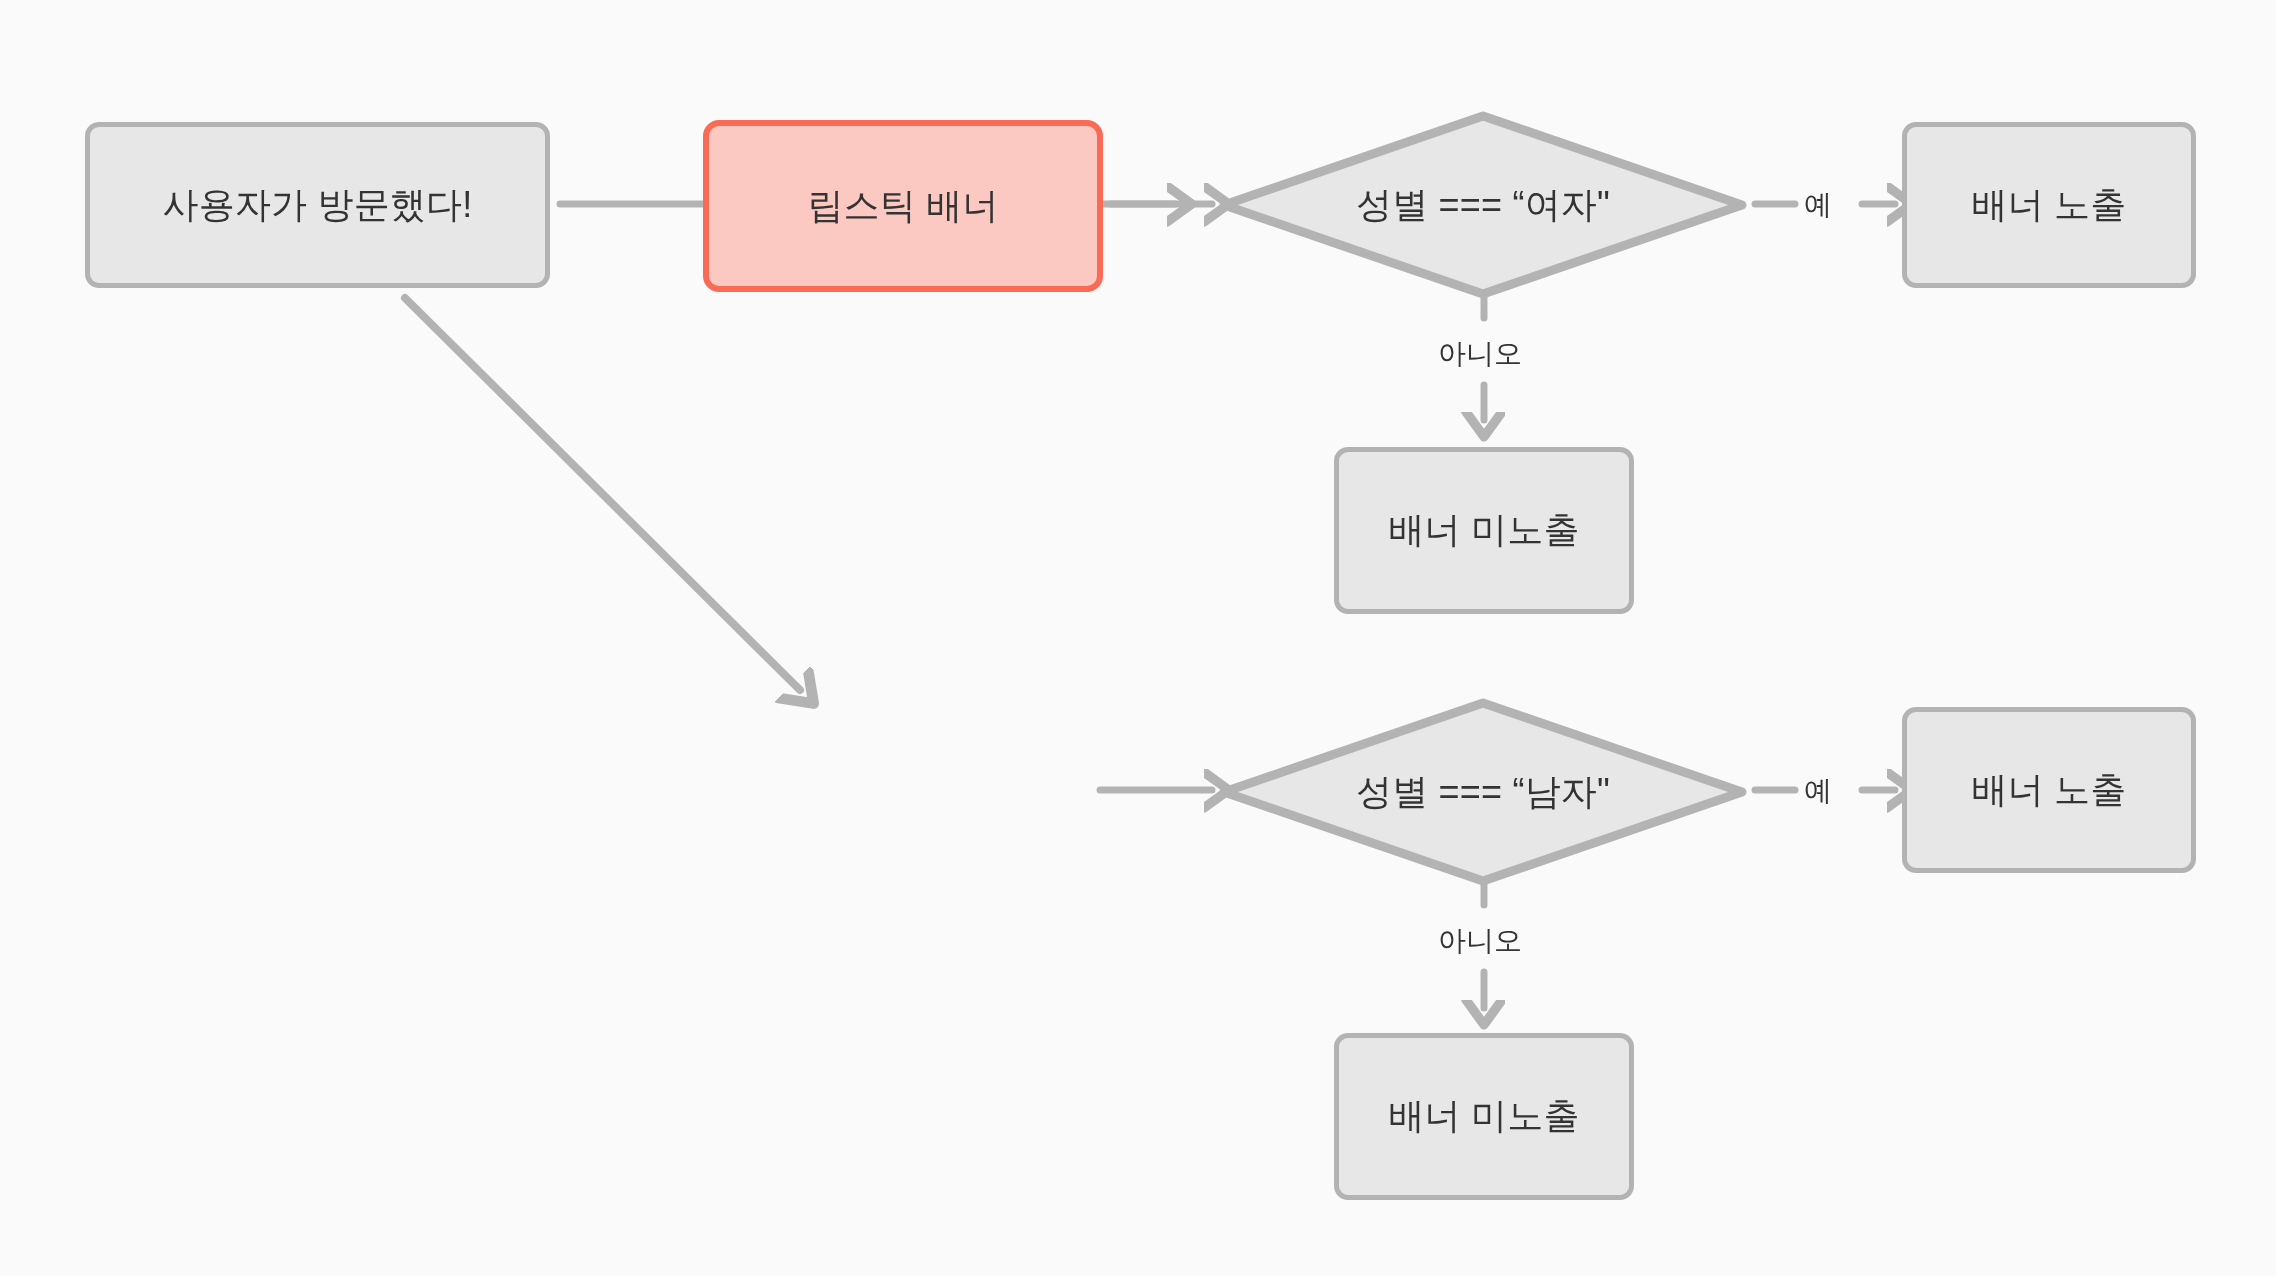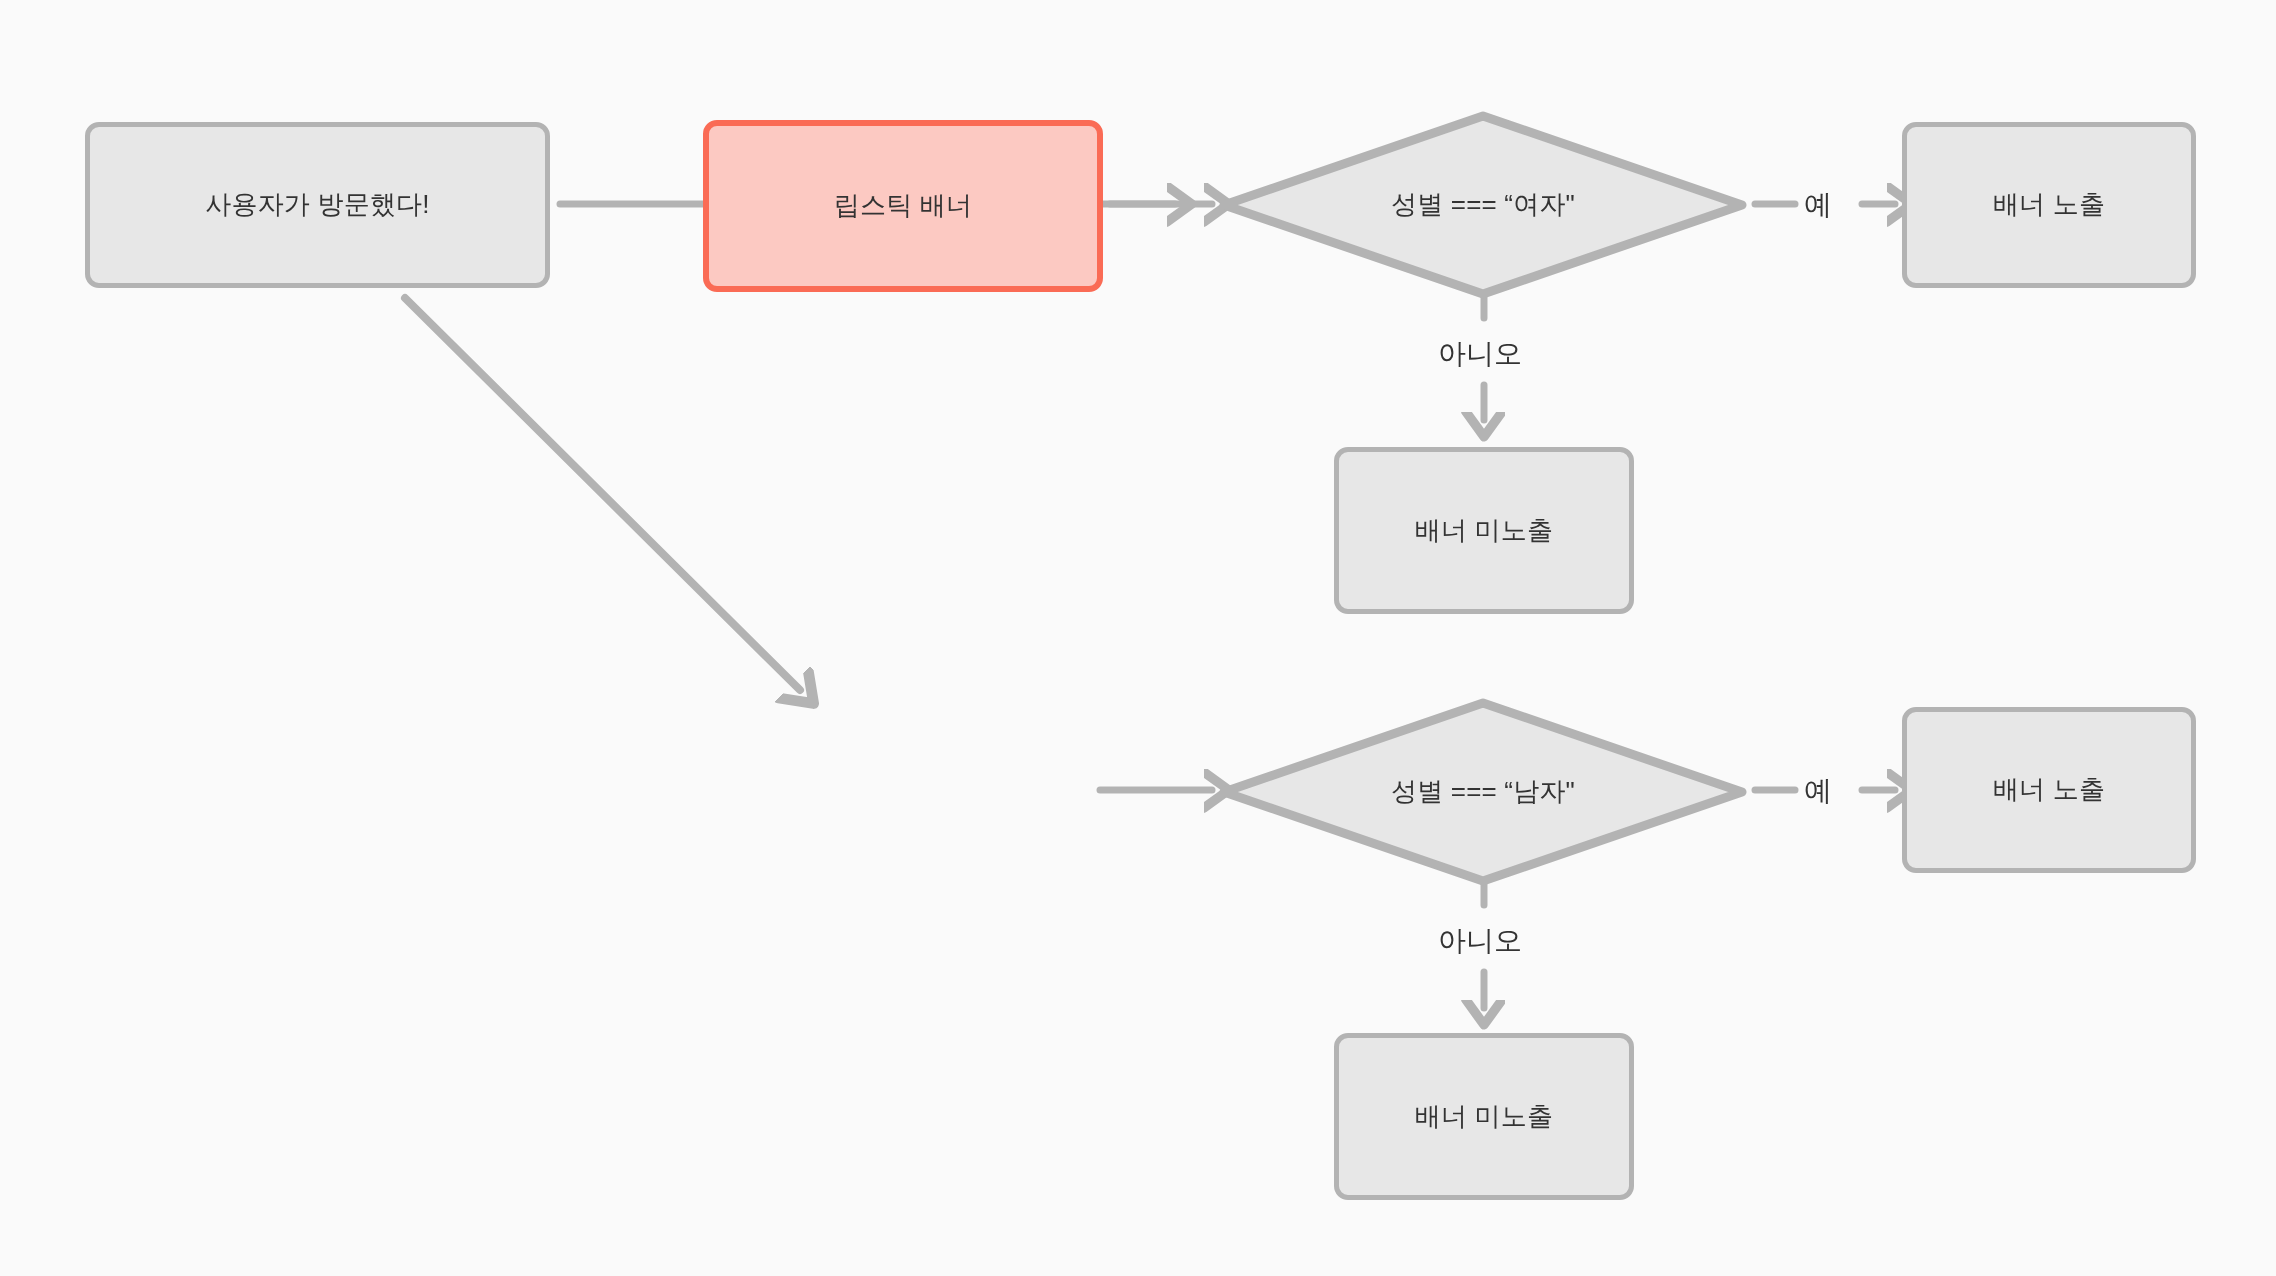--- a/index.html
+++ b/index.html
@@ -27,34 +27,35 @@
     pointer-events: none;
   }
   .node {
     position: absolute;
     box-sizing: border-box;
     display: flex;
     align-items: center;
     justify-content: center;
     text-align: center;
     color: #333333;
-    font-size: 26px;
+    font-size: 36px;
     letter-spacing: 0.2px;
     line-height: 1.3;
     z-index: 3;
   }
   .node-box {
     border-radius: 14px;
     border: 5px solid #b3b3b3;
     background: #e7e7e7;
   }
   .node-box.accent-red {
     border-color: #fa6b55;
     background: #fcc9c2;
     border-width: 6px;
+    border-radius: 16px;
   }
   .node-box.accent-blue {
     border-color: #2aabf6;
     background: #bfe4fc;
     border-width: 6px;
   }
   .node-diamond {
     background: transparent;
     border: none;
   }

